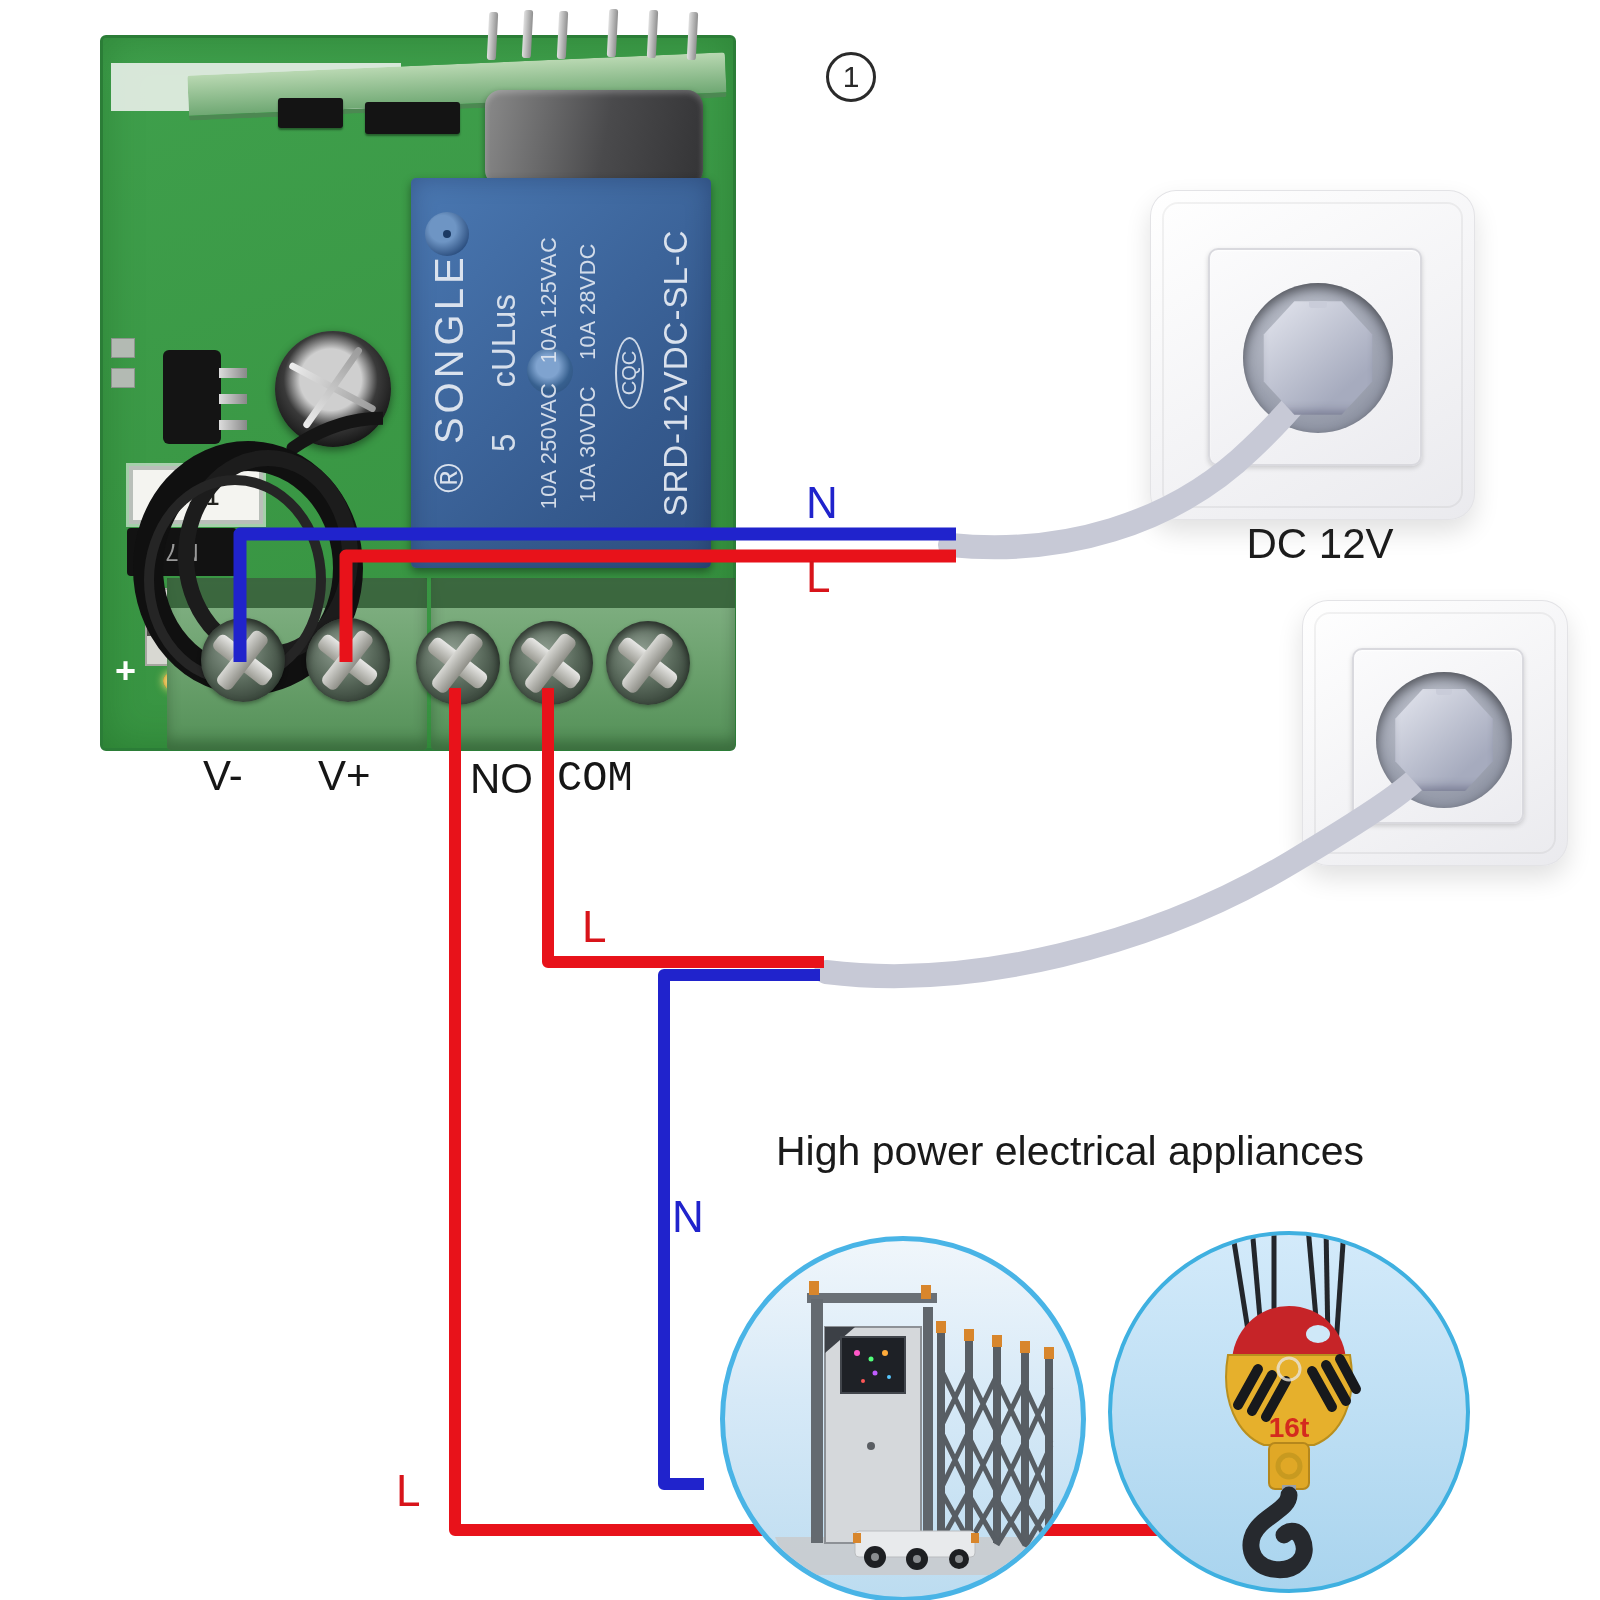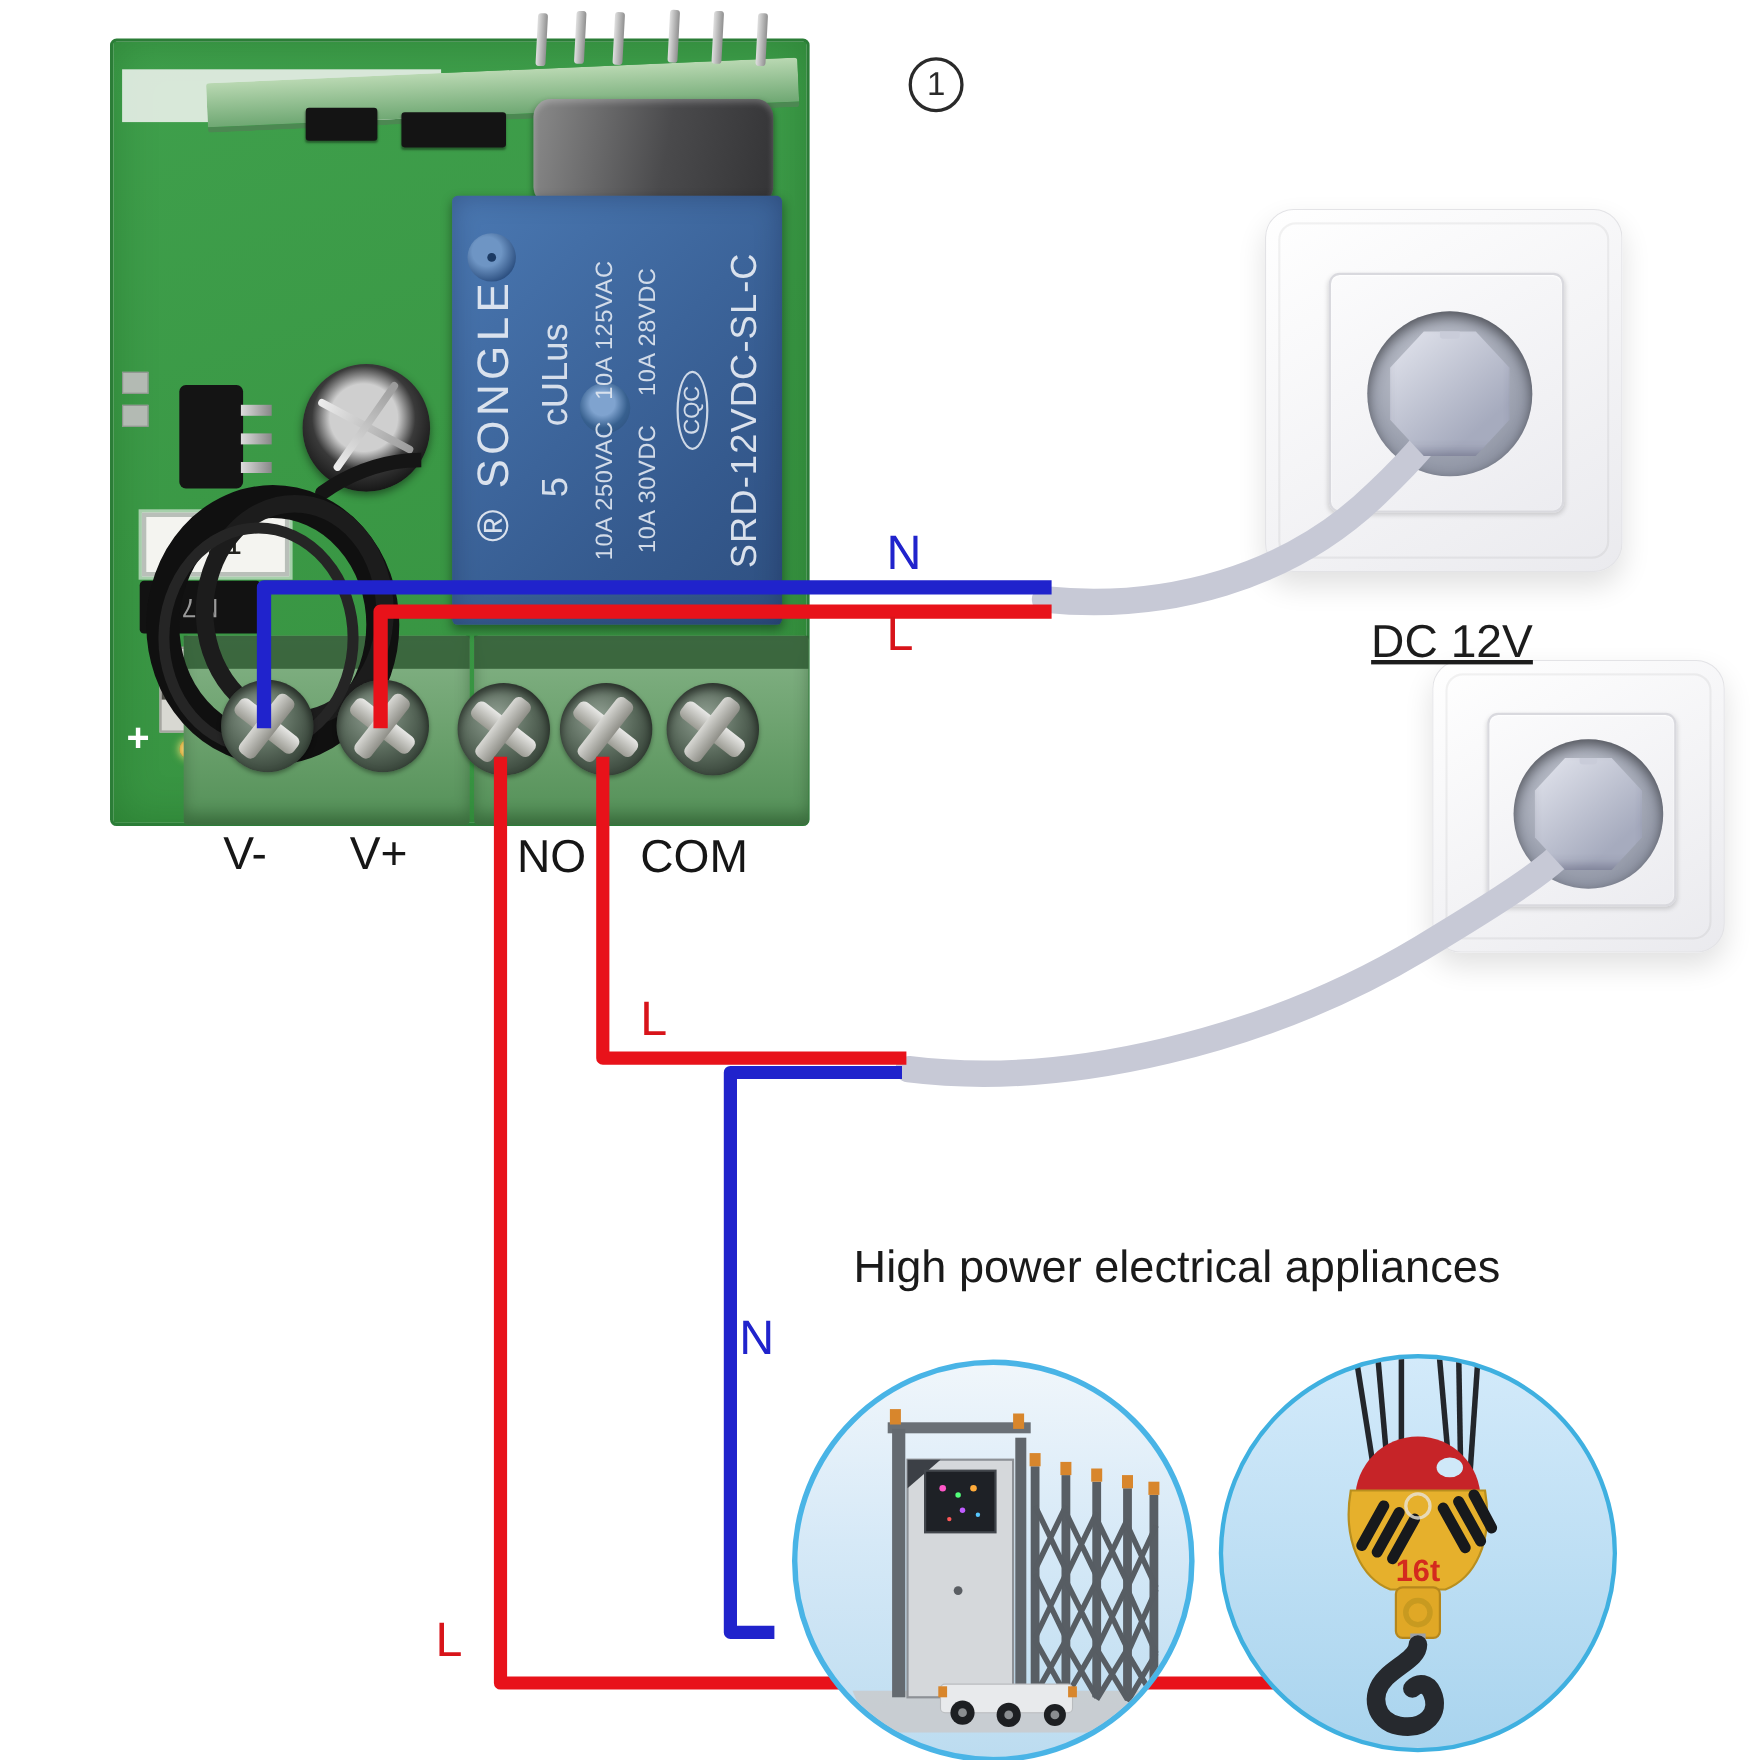--- a/index.html
+++ b/index.html
@@ -184,21 +184,21 @@
       </div>
     <div class="screw" style="left:503px;top:583px;">
         <i class="b1"></i>
         <i class="b2"></i>
       </div>
   </div>
 
   <div class="abs tlabel" style="left:203px;top:752px;">V-</div>
   <div class="abs tlabel" style="left:318px;top:752px;">V+</div>
   <div class="abs tlabel" style="left:470px;top:755px;">NO</div>
-  <div class="abs tlabel" style="left:582px;top:755px;">COM</div>
+  <div class="abs tlabel" style="left:557px;top:755px;font-family:Liberation Mono, monospace;">COM</div>
 
   <div class="socket" style="left:1150px;top:190px;width:325px;height:330px;"></div>
   <div class="splate" style="left:1208px;top:248px;width:210px;height:214px;"></div>
   <div class="recess" style="left:1243px;top:283px;width:150px;height:150px;"></div>
 
   <div class="socket" style="left:1302px;top:600px;width:266px;height:266px;"></div>
   <div class="splate" style="left:1352px;top:648px;width:168px;height:172px;"></div>
   <div class="recess" style="left:1376px;top:672px;width:136px;height:136px;"></div>
 
   <svg class="overlay" width="1600" height="1600" viewBox="0 0 1600 1600">
@@ -207,21 +207,21 @@
     <path d="M 240,662 L 240,534 L 956,534" stroke="#2023cc" stroke-width="13" fill="none" stroke-linejoin="round"></path>
     <path d="M 346,662 L 346,556 L 956,556" stroke="#e8121a" stroke-width="13" fill="none" stroke-linejoin="round"></path>
     <path d="M 548,688 L 548,962 L 824,962" stroke="#e8121a" stroke-width="12" fill="none" stroke-linejoin="round"></path>
     <path d="M 820,975 L 664,975 L 664,1484 L 704,1484" stroke="#2023cc" stroke-width="12" fill="none" stroke-linejoin="round"></path>
     <path d="M 455,688 L 455,1530 L 1268,1530" stroke="#e8121a" stroke-width="12" fill="none" stroke-linejoin="round"></path>
   </svg>
 
   <div class="plug" style="left:1259px;top:299px;width:118px;height:118px;"></div>
   <div class="plug" style="left:1391px;top:687px;width:106px;height:106px;"></div>
 
-  <div class="abs slabel" style="left:1210px;top:559px;width:220px;text-decoration:underline;">DC 12V</div>
+  <div class="abs slabel" style="left:1210px;top:520px;width:220px;">DC 12V</div>
 
   <div class="abs wl blue" style="left:806px;top:478px;">N</div>
   <div class="abs wl red" style="left:806px;top:552px;">L</div>
   <div class="abs wl red" style="left:582px;top:902px;">L</div>
   <div class="abs wl blue" style="left:672px;top:1192px;">N</div>
   <div class="abs wl red" style="left:396px;top:1466px;">L</div>
 
   <div class="abs caption" style="left:760px;top:1128px;width:620px;">High power electrical appliances</div>
 
   <div id="circle-gate" class="appcircle">

